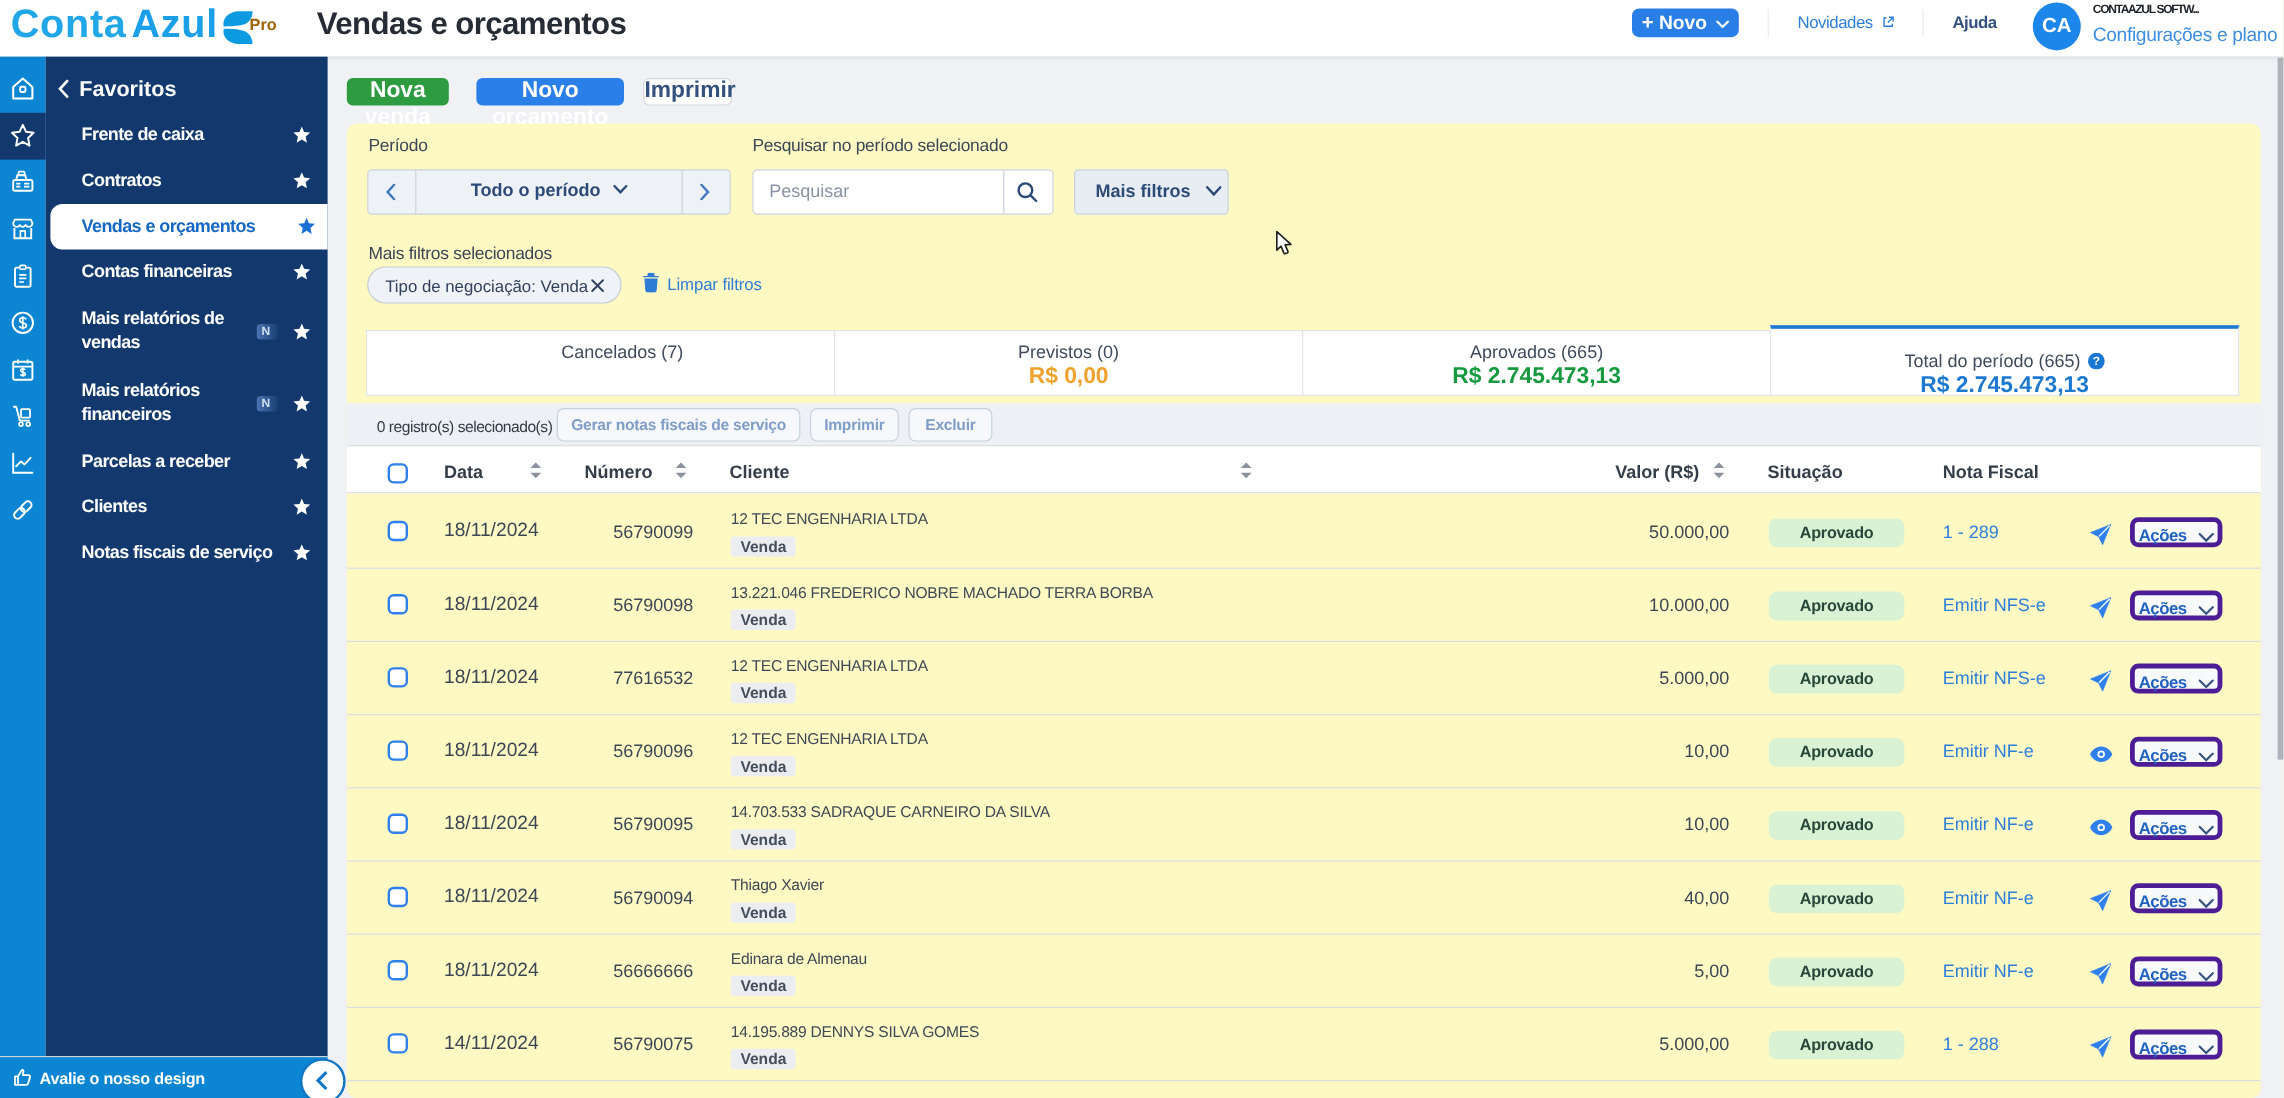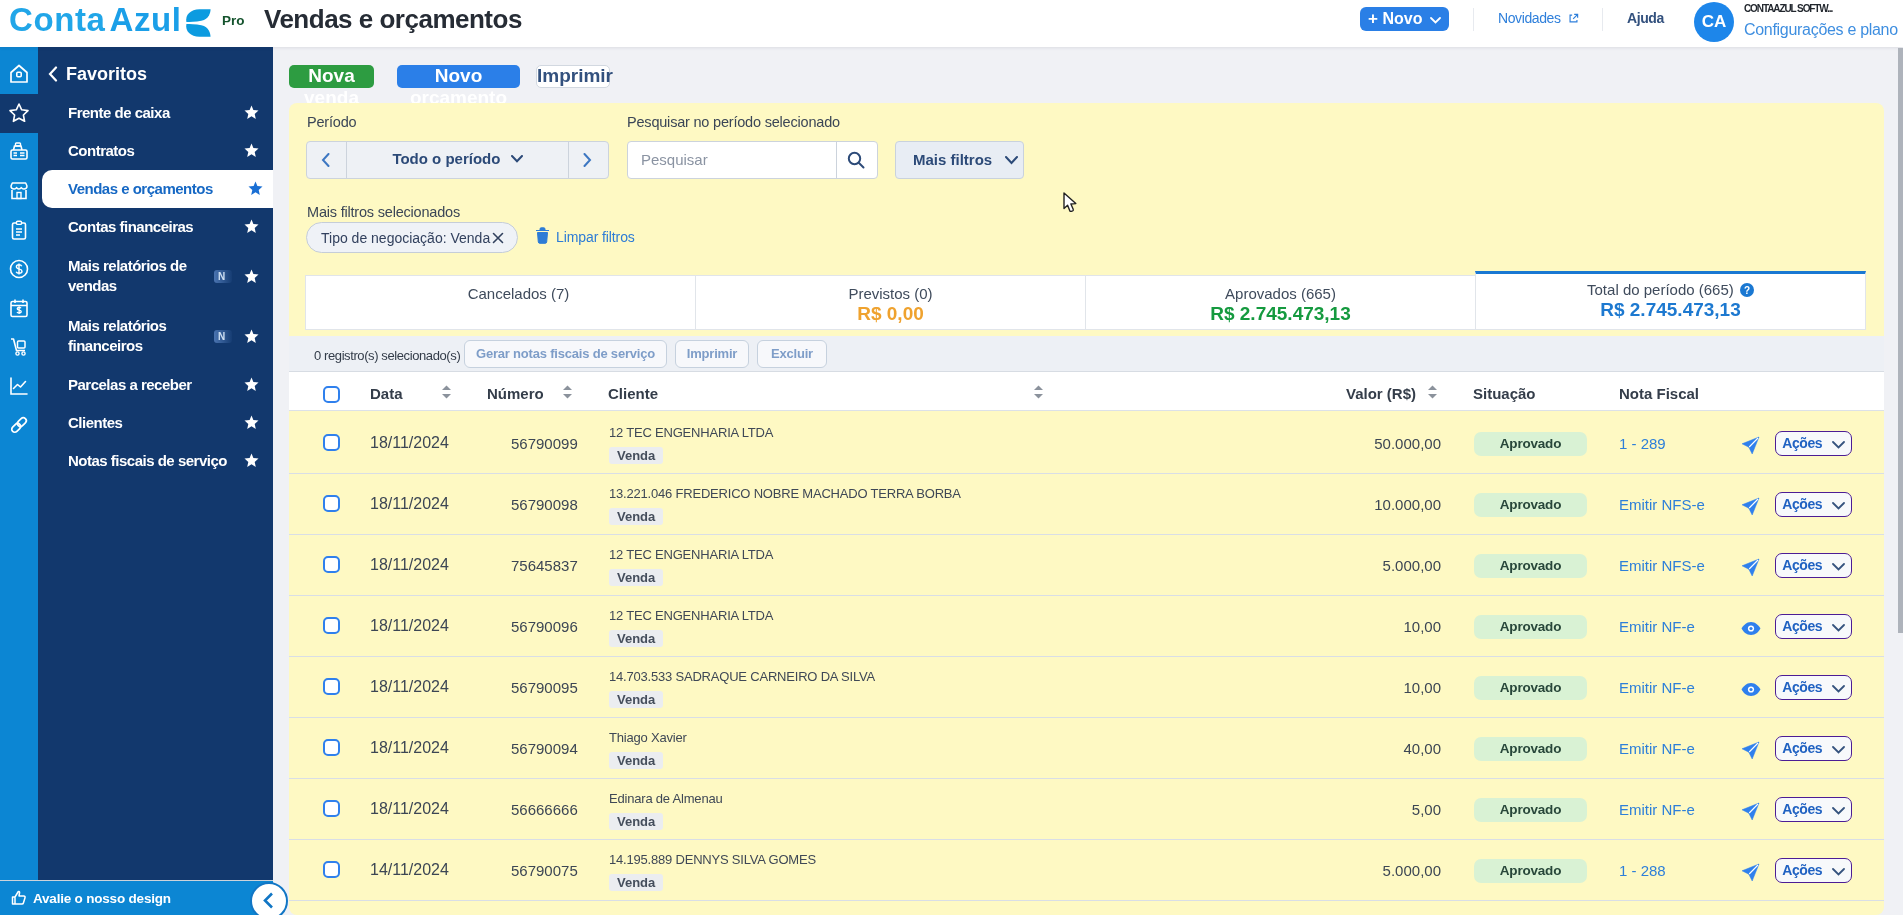--- a/index.html
+++ b/index.html
@@ -5,21 +5,21 @@
 <style>
   * { margin:0; padding:0; box-sizing:border-box; }
   html,body { width:1903px; height:915px; overflow:hidden; }
   body { font-family:"Liberation Sans", sans-serif; background:#f0f1f5; position:relative; }
   .abs { position:absolute; }
 
   
   #header { position:absolute; left:0; top:0; width:1903px; height:47px; background:#fff; z-index:30;
             box-shadow:0 1px 3px rgba(40,50,70,.10); }
   #logo { position:absolute; left:9px; top:1px; font-size:33px; font-weight:bold; letter-spacing:0.6px; color:#21a6e8; }
-  #logopro { position:absolute; left:222px; top:13px; font-size:13.5px; font-weight:bold; color:#14532d; }
+  #logopro { position:absolute; left:208px; top:13px; font-size:13.5px; font-weight:bold; color:#a16207; }
   #pagetitle { position:absolute; left:264px; top:4px; font-size:26px; font-weight:bold; letter-spacing:-0.5px; color:#262c35; }
   #btn-novo { position:absolute; left:1360px; top:7px; width:89px; height:24px; background:#2a7fe6; border-radius:6px;
               color:#fff; font-size:16px; font-weight:bold; text-align:center; line-height:23px; }
   .hsep { position:absolute; top:8px; width:1px; height:23px; background:#e7eaef; }
   #lnk-novidades { position:absolute; left:1498px; top:10px; font-size:14px; letter-spacing:-0.4px; color:#2e7fdb; }
   #lnk-ajuda { position:absolute; left:1627px; top:10px; font-size:14px; letter-spacing:-0.4px; font-weight:bold; color:#33517e; }
   #avatar { position:absolute; left:1694px; top:2px; width:40px; height:40px; border-radius:50%; background:#1d86ea;
             color:#fff; font-size:17px; font-weight:bold; text-align:center; line-height:40px; }
   #acct1 { position:absolute; left:1744px; top:3px; font-size:10px; letter-spacing:-1.1px; font-weight:bold; color:#22272e; white-space:nowrap; }
   #acct2 { position:absolute; left:1744px; top:21px; font-size:16px; letter-spacing:-0.3px; color:#3e8ee0; white-space:nowrap; }
@@ -78,42 +78,42 @@
 
   #chip { position:absolute; left:17px; top:119px; width:212px; height:31px; background:#eff2f7;
           border:1px solid #c5cdd8; border-radius:16px; font-size:14px; color:#32415e; padding:7px 0 0 14px; white-space:nowrap; }
   #limpar { position:absolute; left:267px; top:126px; font-size:14px; letter-spacing:-0.1px; color:#2d7cd6; }
 
   
   .scard { position:absolute; top:172px; height:55px; background:#fff; border:1px solid #e1e5ea; text-align:center; }
   .scard .l { margin-top:9px; font-size:15px; color:#3f4b5c; }
   .scard .v { margin-top:1px; font-size:19px; font-weight:bold; }
   #sc4 { top:168px; height:59px; border-top:3px solid #1a78d2; }
-  #sc4 .l { margin-top:7px; }
+  #sc4 .l { margin-top:19px; }
 
   #toolbar { position:absolute; left:0; top:233px; width:1595px; height:36px; background:#edf0f5;
              border-bottom:1px solid #d7dce3; }
   #toolbar .t { position:absolute; left:25px; top:12px; font-size:13px; letter-spacing:-0.4px; color:#333c49; }
   .tbtn { position:absolute; top:4px; height:28px; background:rgba(255,255,255,.55); border:1px solid #c6d1de;
           border-radius:6px; font-size:13px; font-weight:bold; color:#7e9dc8; text-align:center; line-height:26px; letter-spacing:-0.2px; }
 
   
   #thead { position:absolute; left:0; top:269px; width:1595px; height:39px; background:#fff;
            border-bottom:1px solid #dce1e8; font-size:15px; font-weight:bold; color:#343d4a; }
   .row { position:absolute; left:0; width:1595px; height:61px; border-bottom:1px solid #d9dee6; font-size:15px; color:#3c4654; }
   .cb { position:absolute; width:17px; height:17px; border:2px solid #2f80ed; border-radius:5px; background:#fff; }
   .cname { position:absolute; left:320px; top:12px; color:#3f4856; font-size:13px; letter-spacing:-0.2px; }
   .vbadge { position:absolute; left:320px; top:34px; height:17px; background:#ebedf0; border-radius:3px;
             font-size:13px; font-weight:bold; color:#454e5c; line-height:17px; padding:0 8px; }
   .valor { position:absolute; left:1002px; top:22px; width:150px; text-align:right; }
   .pill { position:absolute; left:1185px; top:19px; width:113px; height:24px; background:#d9f2d4; border-radius:7px;
           font-size:13.5px; letter-spacing:-0.2px; font-weight:bold; color:#28473a; text-align:center; line-height:24px; }
   .nflink { position:absolute; left:1330px; top:22px; color:#2d7fd9; }
   .rowicon { position:absolute; left:1452px; top:23px; }
-  .acoes { position:absolute; left:1486px; top:18px; width:77px; height:25px; background:#f7f9fb; border:1px solid #4c1d95;
+  .acoes { position:absolute; left:1486px; top:18px; width:77px; height:25px; background:#f7f9fb; border:4px solid #4c1d95;
            border-radius:7px; font-size:14px; letter-spacing:-0.4px; font-weight:bold; color:#2062c2; text-align:center; line-height:23px; }
   .acoes svg { vertical-align:-1px; margin-left:6px; }
 
   #scrollbar { position:absolute; left:1898px; top:48px; width:5px; height:585px; background:#aeb3bb; z-index:40; }
 </style>
 </head>
 <body>
 
 <div id="header">
   <div id="logo">Conta<span style="color:#1b9fe8;margin-left:4px;">Azul</span></div>
@@ -426,21 +426,21 @@
               <path d="M18 1 L11.2 18 L7.8 11.2 L1 7.8 Z M7.8 11.2 L18 1" fill="#2f80ed" stroke="#2f80ed" stroke-width="0.5"></path>
               <path d="M8.2 11 L17 2" stroke="#fff" stroke-width="1.1"></path>
             </svg></div>
       <div class="acoes">Ações <svg width="13" height="8" viewBox="0 0 13 8">
               <path d="M1 1 L6.5 6.5 L12 1" stroke="#35537e" stroke-width="1.8" fill="none" stroke-linecap="round"></path>
             </svg></div>
     </div>
     <div class="row" style="top:432px;">
       <div class="cb" style="left:34px; top:21px;"></div>
       <div class="abs" style="left:81px; top:21px; font-size:16px;">18/11/2024</div>
-      <div class="abs" style="left:222px; top:22px;">75645837</div>
+      <div class="abs" style="left:222px; top:22px;">77616532</div>
       <div class="cname">12 TEC ENGENHARIA LTDA</div>
       <div class="vbadge">Venda</div>
       <div class="valor">5.000,00</div>
       <div class="pill">Aprovado</div>
       <div class="nflink">Emitir NFS-e</div>
       <div class="rowicon"><svg width="19" height="19" viewBox="0 0 19 19">
               <path d="M18 1 L11.2 18 L7.8 11.2 L1 7.8 Z M7.8 11.2 L18 1" fill="#2f80ed" stroke="#2f80ed" stroke-width="0.5"></path>
               <path d="M8.2 11 L17 2" stroke="#fff" stroke-width="1.1"></path>
             </svg></div>
       <div class="acoes">Ações <svg width="13" height="8" viewBox="0 0 13 8">

